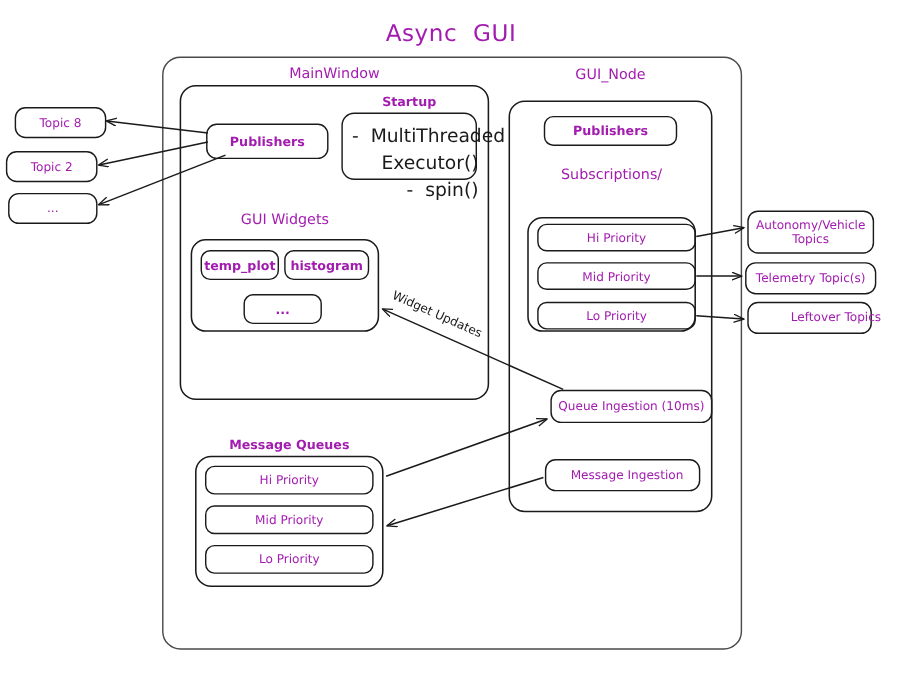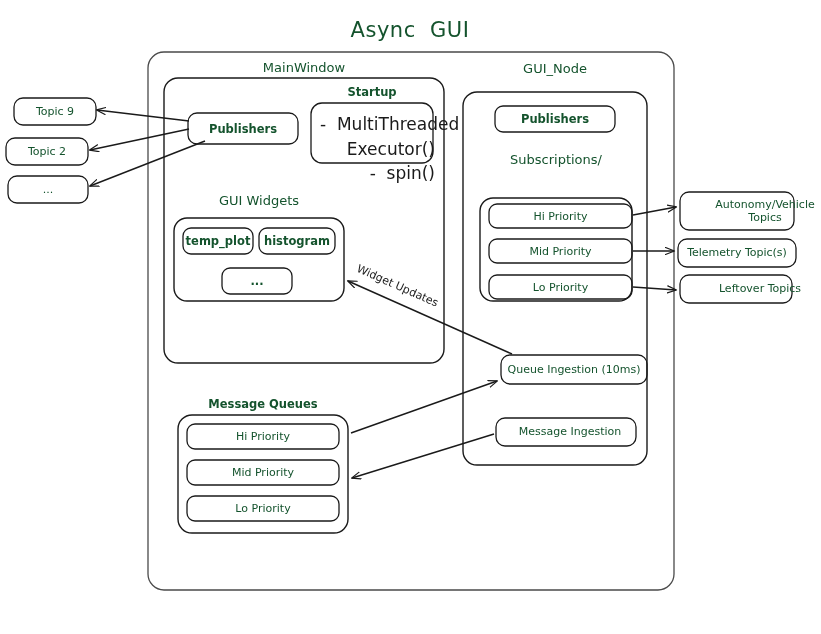--- a/index.html
+++ b/index.html
@@ -18,21 +18,21 @@
   .svg-layer {
     position: absolute;
     left: 0;
     top: 0;
     width: 821px;
     height: 634px;
     pointer-events: none;
   }
   .lbl {
     position: absolute;
-    color: #14532d;
+    color: #a21caf;
     white-space: pre;
     text-align: center;
     line-height: 1.22;
   }
   .title {
     font-size: 21px;
     letter-spacing: 0.5px;
   }
   .grouplbl {
     font-size: 13px;
@@ -154,24 +154,24 @@
   <div class="lbl boxlbl-sm" style="left:501px; top:363px; width:146px;">Queue Ingestion (10ms)</div>
 
   <div class="lbl boxlbl-sm" style="left:500px; top:425px; width:140px;">Message Ingestion</div>
 
   <div class="lbl boxlbl" style="left:193px; top:397px; width:140px;">Message Queues</div>
 
   <div class="lbl boxlbl-sm" style="left:187px; top:430px; width:152px;">Hi Priority</div>
   <div class="lbl boxlbl-sm" style="left:187px; top:466px; width:152px;">Mid Priority</div>
   <div class="lbl boxlbl-sm" style="left:187px; top:502px; width:152px;">Lo Priority</div>
 
-  <div class="lbl boxlbl-sm" style="left:14px; top:105px; width:82px;">Topic 9</div>
+  <div class="lbl boxlbl-sm" style="left:14px; top:105px; width:82px;">Topic 8</div>
   <div class="lbl boxlbl-sm" style="left:6px; top:145px; width:82px;">Topic 2</div>
   <div class="lbl boxlbl-sm" style="left:8px; top:183px; width:80px;">...</div>
 
-  <div class="lbl boxlbl-sm" style="left:680px; top:198px; width:114px;padding-left:28px;">Autonomy/Vehicle
+  <div class="lbl boxlbl-sm" style="left:680px; top:198px; width:114px;">Autonomy/Vehicle
 Topics</div>
   <div class="lbl boxlbl-sm" style="left:678px; top:246px; width:118px;">Telemetry Topic(s)</div>
   <div class="lbl boxlbl-sm" style="left:704px; top:282px; width:112px;">Leftover Topics</div>
 
   <div class="arrow-label" style="left:360px; top:262px; transform: rotate(24deg); transform-origin: left top;">Widget Updates</div>
 
 </div>
 
 </body></html>

